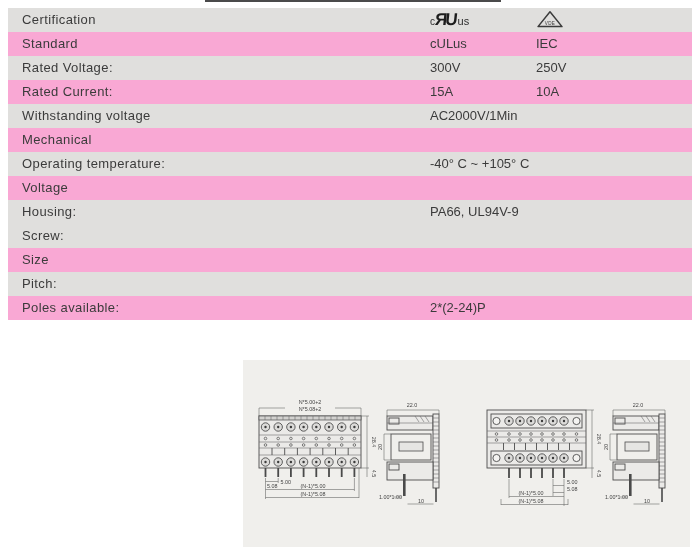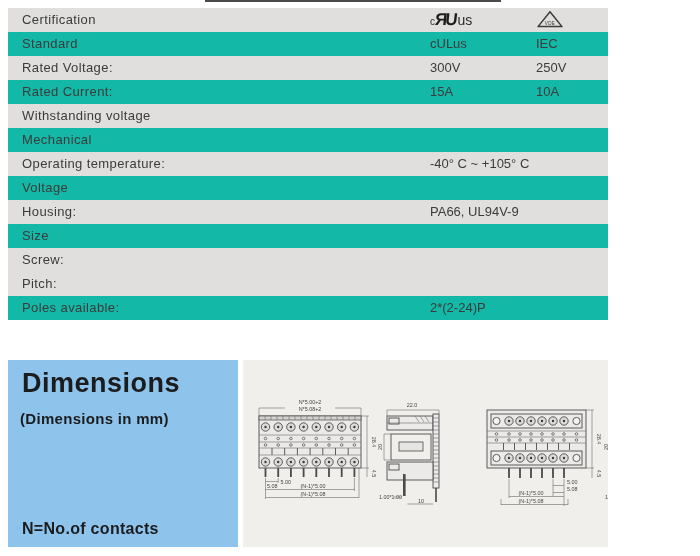--- a/index.html
+++ b/index.html
@@ -1,33 +1,33 @@
 <!DOCTYPE html>
 <html><head>
 <meta charset="utf-8">
 <style>
   html,body{margin:0;padding:0;}
   body{font-family:"Liberation Sans",sans-serif;background:#ffffff;}
-  .page{position:relative;width:608px;height:556px;background:#ffffff;overflow:hidden;}
+  .page{position:relative;width:700px;height:556px;background:#ffffff;overflow:hidden;}
 
   .top-line{position:absolute;left:205px;top:0;width:296px;height:2px;background:#4a4a4a;}
 
   .spec-table{position:absolute;left:8px;top:8px;width:684px;}
-  .row{position:relative;height:24px;line-height:24px;font-size:13px;color:#3b3b3b;background:#14b8a6;}
+  .row{position:relative;height:24px;line-height:24px;font-size:13px;color:#3b3b3b;background:#f9a8d4;}
   .row.shaded{background:#e0dfdd;}
   .row + .row{margin-top:0px;}
   .lbl{position:absolute;left:14px;top:0;letter-spacing:0.4px;white-space:nowrap;}
   .v1{position:absolute;left:422px;top:0;white-space:nowrap;}
   .v2{position:absolute;left:528px;top:0;white-space:nowrap;}
 
   .ul-wrap{display:inline-flex;align-items:baseline;}
   .ul-c{font-size:10px;color:#2d2d2d;}
   .ul-mono{font-weight:700;font-size:17px;color:#1d1d1d;display:inline-block;transform:skewX(-6deg);line-height:24px;}
   .ul-r{display:inline-block;transform:scaleX(-1);margin-right:-2px;}
-  .ul-us{font-size:14px;color:#2d2d2d;}
+  .ul-us{font-size:11px;color:#2d2d2d;}
   .vde-svg{vertical-align:middle;margin-top:-3px;}
 
   .dim-panel{position:absolute;left:8px;top:360px;width:230px;height:187px;background:#8ec4ec;}
   .dim-title{position:absolute;left:14px;top:8px;font-size:27px;font-weight:700;color:#1b1c1e;letter-spacing:0.5px;}
   .dim-sub{position:absolute;left:12px;top:50px;font-size:15px;font-weight:700;color:#1b1c1e;letter-spacing:0.3px;}
   .dim-note{position:absolute;left:14px;bottom:9px;font-size:16px;font-weight:700;color:#1b1c1e;letter-spacing:0.3px;}
 
   .draw-region{position:absolute;left:243px;top:360px;width:447px;height:187px;background:#f0efec;}
   .draw-region svg{position:absolute;overflow:visible;}
   .dr-g1front{left:8px;top:36px;}
@@ -88,55 +88,51 @@
       <span class="v1">300V</span>
       <span class="v2">250V</span>
     </div>
     <div class="row">
       <span class="lbl">Rated Current:</span>
       <span class="v1">15A</span>
       <span class="v2">10A</span>
     </div>
     <div class="row shaded">
       <span class="lbl">Withstanding voltage</span>
+      <span class="v1">AC2000V/1Min</span>
     </div>
     <div class="row">
       <span class="lbl">Mechanical</span>
     </div>
     <div class="row shaded">
       <span class="lbl">Operating temperature:</span>
       <span class="v1">-40° C ~ +105° C</span>
     </div>
     <div class="row">
       <span class="lbl">Voltage</span>
     </div>
     <div class="row shaded">
       <span class="lbl">Housing:</span>
       <span class="v1">PA66, UL94V-9</span>
     </div>
+    <div class="row shaded">
+      <span class="lbl">Screw:</span>
+    </div>
     <div class="row">
       <span class="lbl">Size</span>
-    </div>
-    <div class="row shaded">
-      <span class="lbl">Screw:</span>
     </div>
     <div class="row shaded">
       <span class="lbl">Pitch:</span>
     </div>
     <div class="row">
       <span class="lbl">Poles available:</span>
       <span class="v1">2*(2-24)P</span>
     </div>
   </div>
 
-  <div class="dim-panel">
-    <div class="dim-title">Dimensions</div>
-    <div class="dim-sub">(Dimensions in mm)</div>
-    <div class="dim-note">N=No.of contacts</div>
-  </div>
 
   <div class="draw-region">
 
     <svg class="dr-g1front" width="125" height="112" viewBox="0 0 125 112">
       <text class="dt" x="59" y="8" text-anchor="middle">N*5.00+2</text>
       <text class="dt" x="59" y="15" text-anchor="middle">N*5.08+2</text>
       <path class="dim" d="M8 12h26 M84 12h26 M8 12v8 M110 12v8"></path>
       <rect class="tfill" x="8" y="20" width="102" height="52"></rect>
       <rect x="8" y="20" width="102" height="4" fill="#d2d1cf" stroke="#4d4d4d" stroke-width="0.7"></rect>
       <path class="dim" d="M14 20v4M20 20v4M26 20v4M32 20v4M38 20v4M44 20v4M50 20v4M56 20v4M62 20v4M68 20v4M74 20v4M80 20v4M86 20v4M92 20v4M98 20v4M104 20v4"></path>

